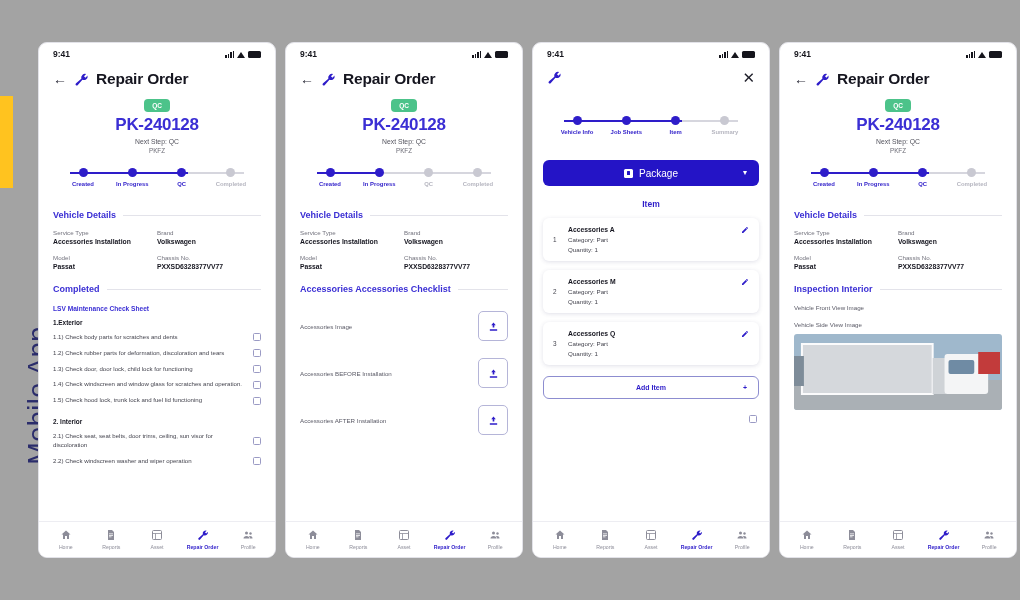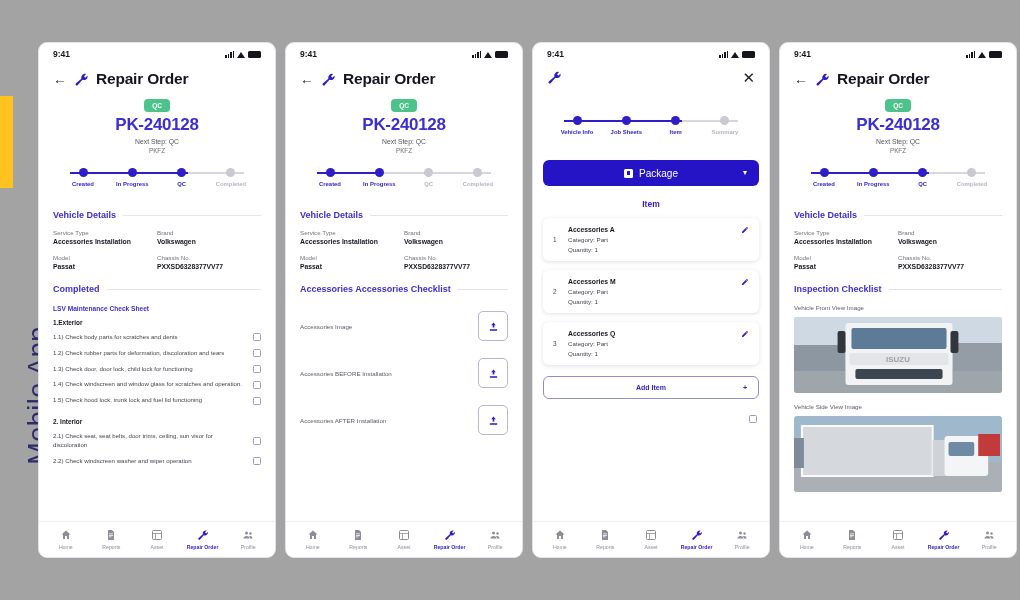--- a/index.html
+++ b/index.html
@@ -678,41 +678,25 @@
                 <div class="vlabel">Model</div>
                 <div class="vvalue">Passat</div>
               </div>
             <div>
                 <div class="vlabel">Chassis No.</div>
                 <div class="vvalue">PXXSD6328377VV77</div>
               </div>
           </div>
 
           <div class="sec-head">
-            <h2>Inspection Checklist</h2>
+            <h2>Inspection Interior</h2>
             <div class="rule"></div>
           </div>
 
           <div class="insp-label">Vehicle Front View Image</div>
-          <div class="photo">
-            <svg width="100%" height="100%" viewBox="0 0 210 76" preserveAspectRatio="none">
-              <rect width="210" height="76" fill="#b9c6d2"></rect>
-              <rect y="0" width="210" height="30" fill="#cfd9e3"></rect>
-              <rect y="52" width="210" height="24" fill="#9fa6ab"></rect>
-              <rect x="0" y="28" width="52" height="26" fill="#8d97a1"></rect>
-              <rect x="160" y="26" width="50" height="28" fill="#949da6"></rect>
-              <rect x="52" y="6" width="108" height="62" rx="3" fill="#f2f3f5"></rect>
-              <rect x="58" y="11" width="96" height="21" rx="2" fill="#5d7a96"></rect>
-              <rect x="56" y="36" width="100" height="12" rx="2" fill="#e3e5e8"></rect>
-              <rect x="62" y="52" width="88" height="10" rx="2" fill="#3c4650"></rect>
-              <rect x="44" y="14" width="8" height="22" rx="2" fill="#30363c"></rect>
-              <rect x="158" y="14" width="8" height="22" rx="2" fill="#30363c"></rect>
-              <text x="105" y="45" font-size="8" font-weight="700" fill="#9aa0a6" text-anchor="middle" font-family="Liberation Sans, sans-serif">ISUZU</text>
-            </svg>
-          </div>
 
           <div class="insp-label">Vehicle Side View Image</div>
           <div class="photo">
             <svg width="100%" height="100%" viewBox="0 0 210 76" preserveAspectRatio="none">
               <rect width="210" height="76" fill="#9fb8cc"></rect>
               <rect y="46" width="210" height="30" fill="#aab0b5"></rect>
               <rect x="8" y="10" width="132" height="50" fill="#d5d8dc" stroke="#fbfbfc" stroke-width="2"></rect>
               <rect x="140" y="24" width="14" height="36" fill="#cfd3d7"></rect>
               <rect x="152" y="20" width="44" height="40" rx="3" fill="#f4f5f6"></rect>
               <rect x="156" y="26" width="26" height="14" rx="2" fill="#6f8ba4"></rect>

